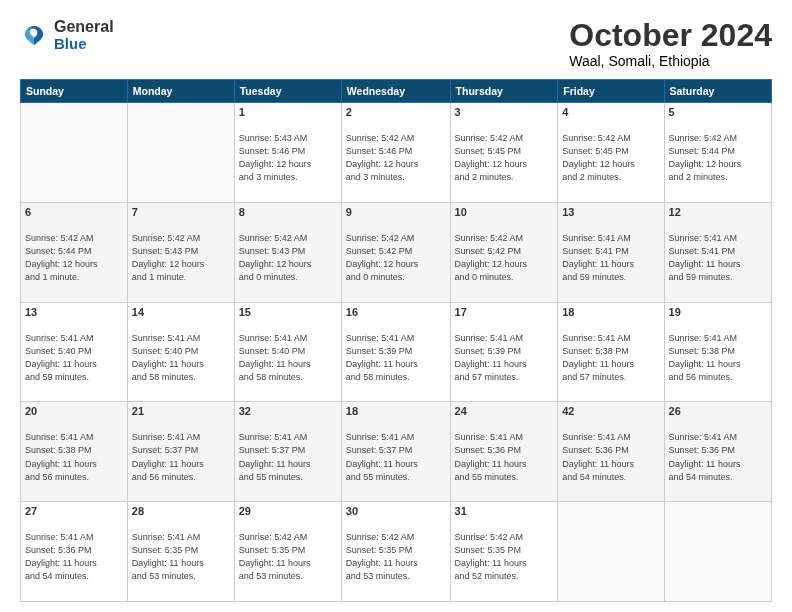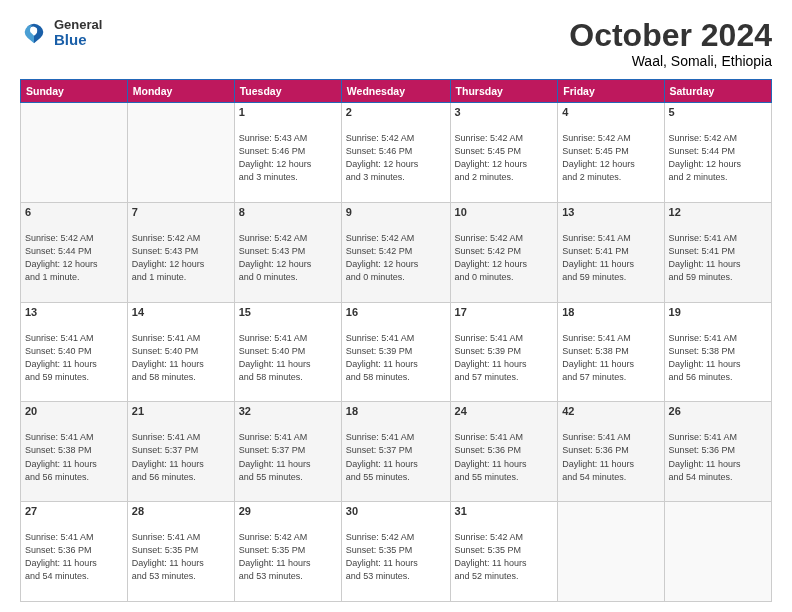--- a/index.html
+++ b/index.html
@@ -27,55 +27,54 @@
       display: flex;
       align-items: center;
       gap: 4px;
     }
     .logo-text {
       display: flex;
       flex-direction: column;
       line-height: 1.1;
     }
     .logo-general {
-      font-size: 13px;
+      font-size: 16px;
       font-weight: bold;
       color: #333;
     }
     .logo-blue {
       font-size: 15px;
       font-weight: bold;
       color: #1a5fa8;
     }
     .logo-icon {
       width: 28px;
       height: 28px;
       margin-right: 2px;
     }
     .title-block {
-      text-align: right;
     }
     .month-title {
       font-size: 32px;
       font-weight: bold;
       color: #333;
       line-height: 1.1;
     }
     .location {
       font-size: 14px;
       color: #000000;
     }
     .calendar {
       flex: 1;
       border-collapse: collapse;
       width: 100%;
       font-size: 9.5px;
     }
     .calendar th {
-      background: #be185d;
+      background: #0c4a6e;
       color: white;
       text-align: left;
       padding: 5px 5px;
       font-size: 10.5px;
       font-weight: bold;
       border: 1px solid #2367b8;
     }
     .calendar td {
       border: 1px solid #ccc;
       vertical-align: top;

